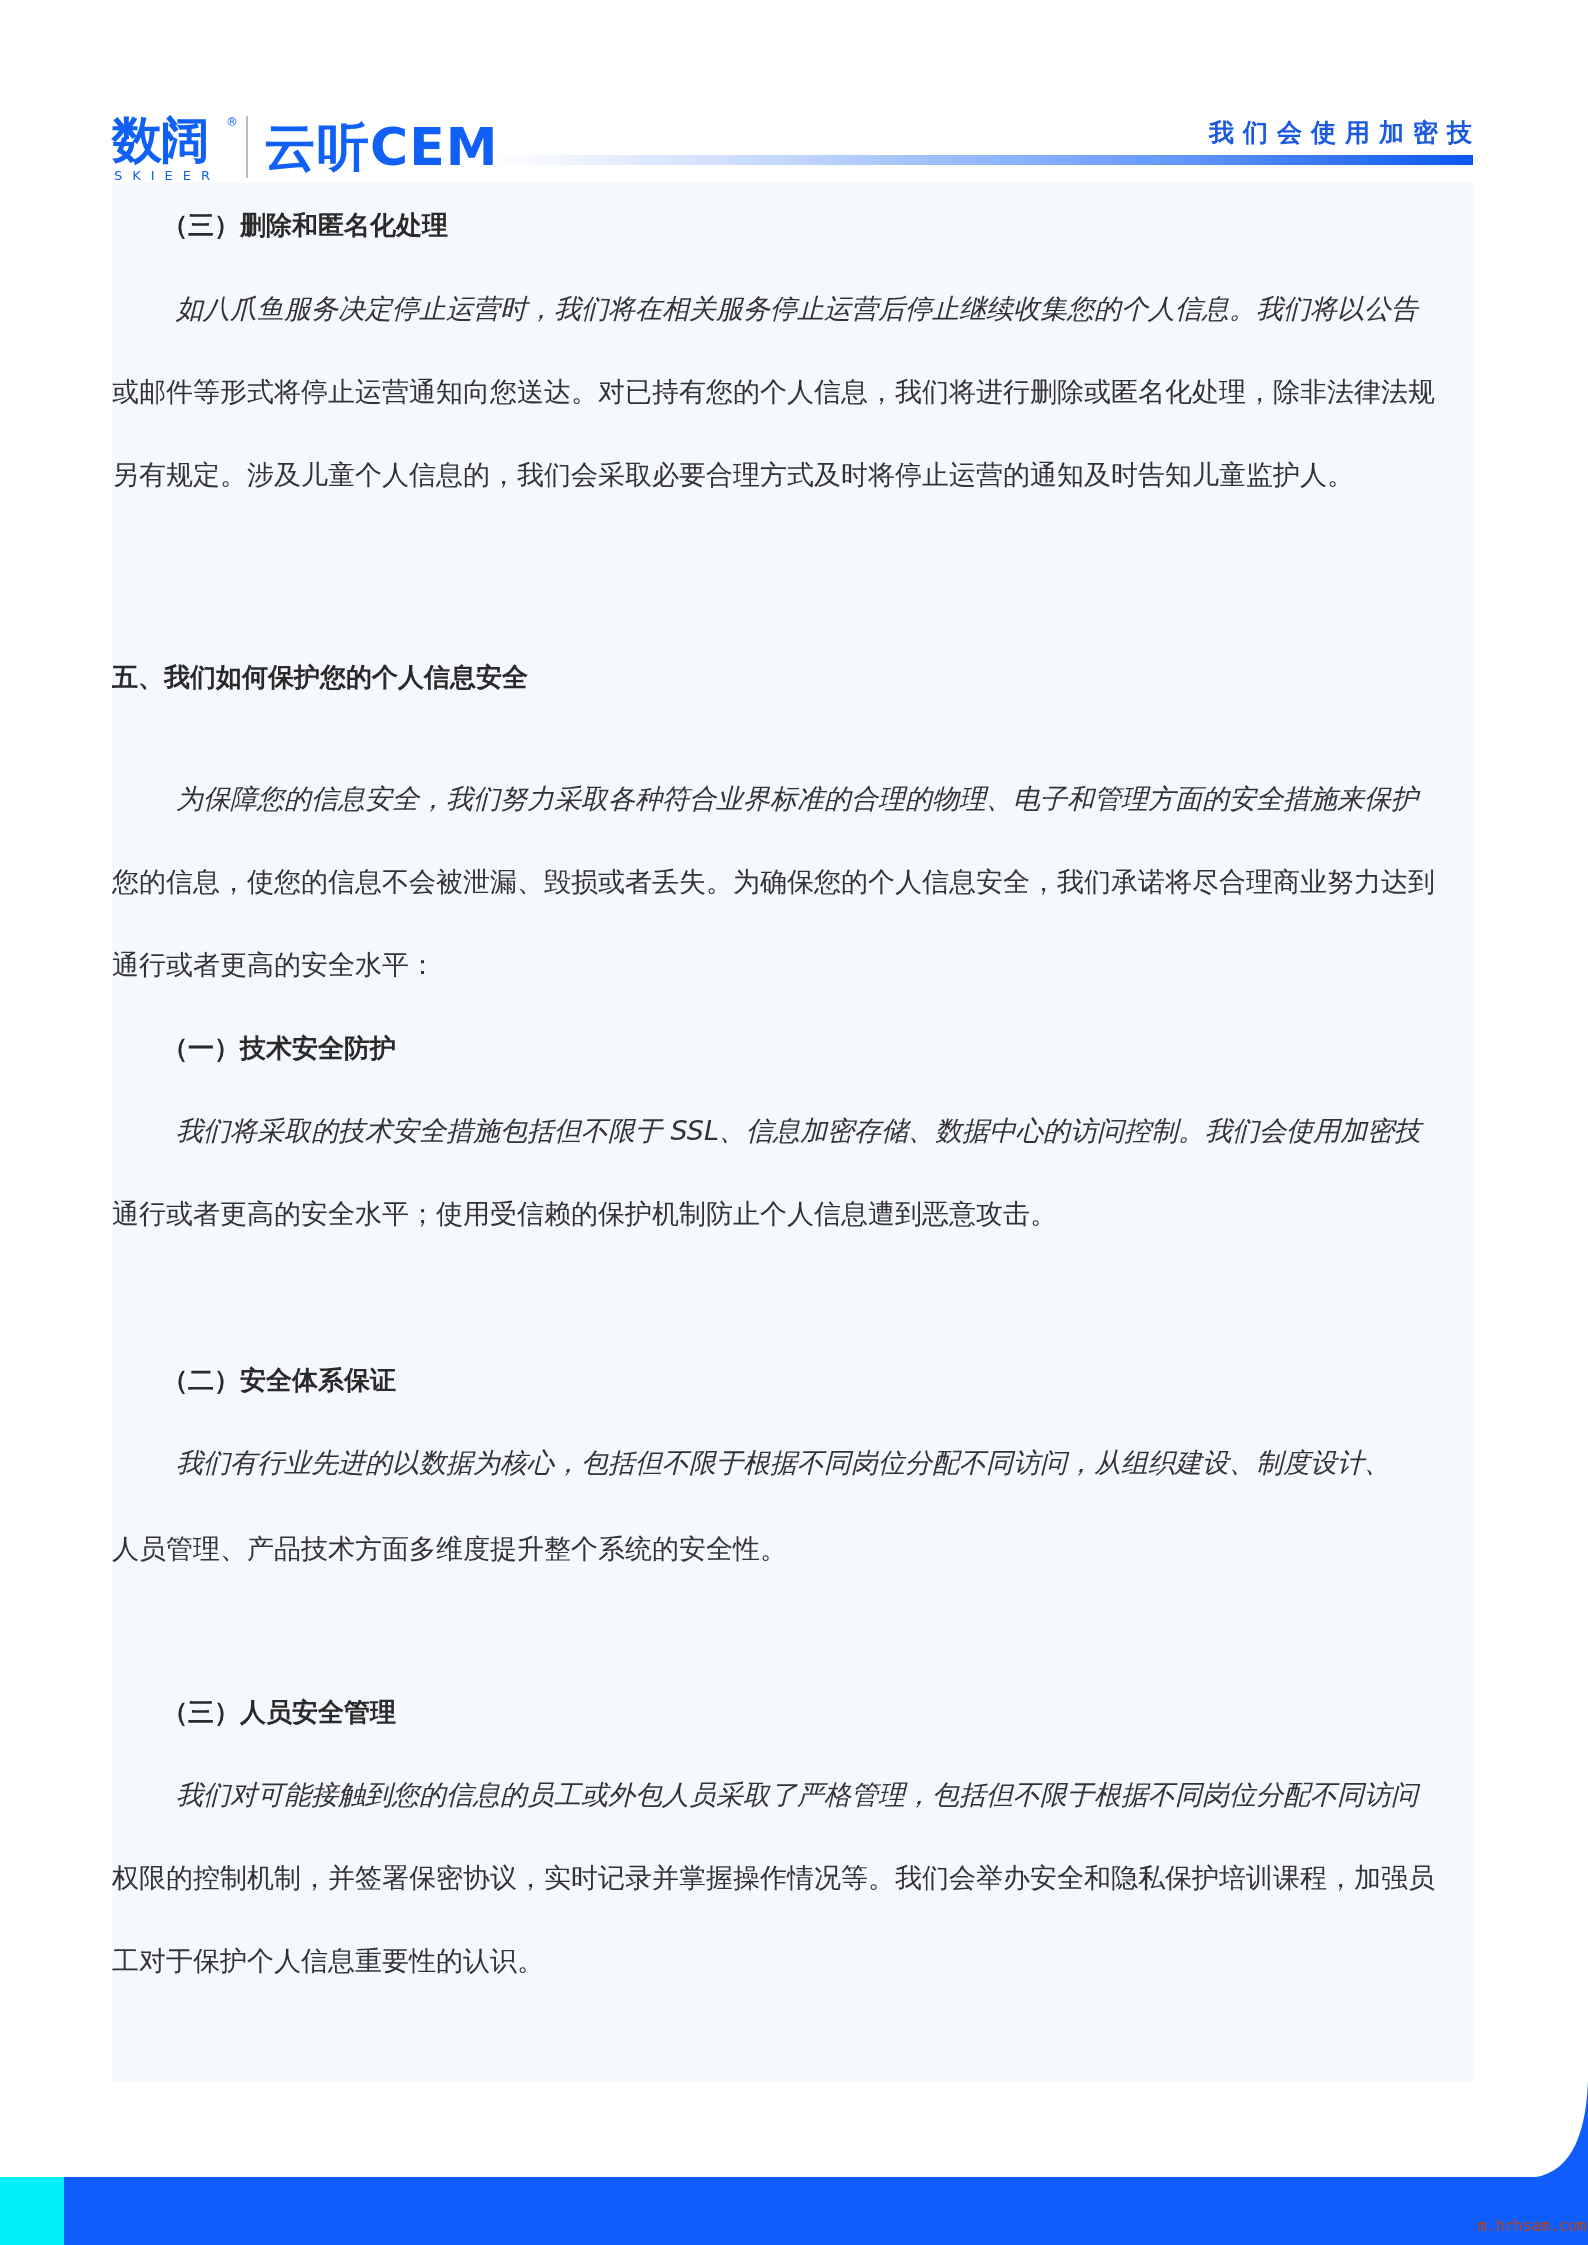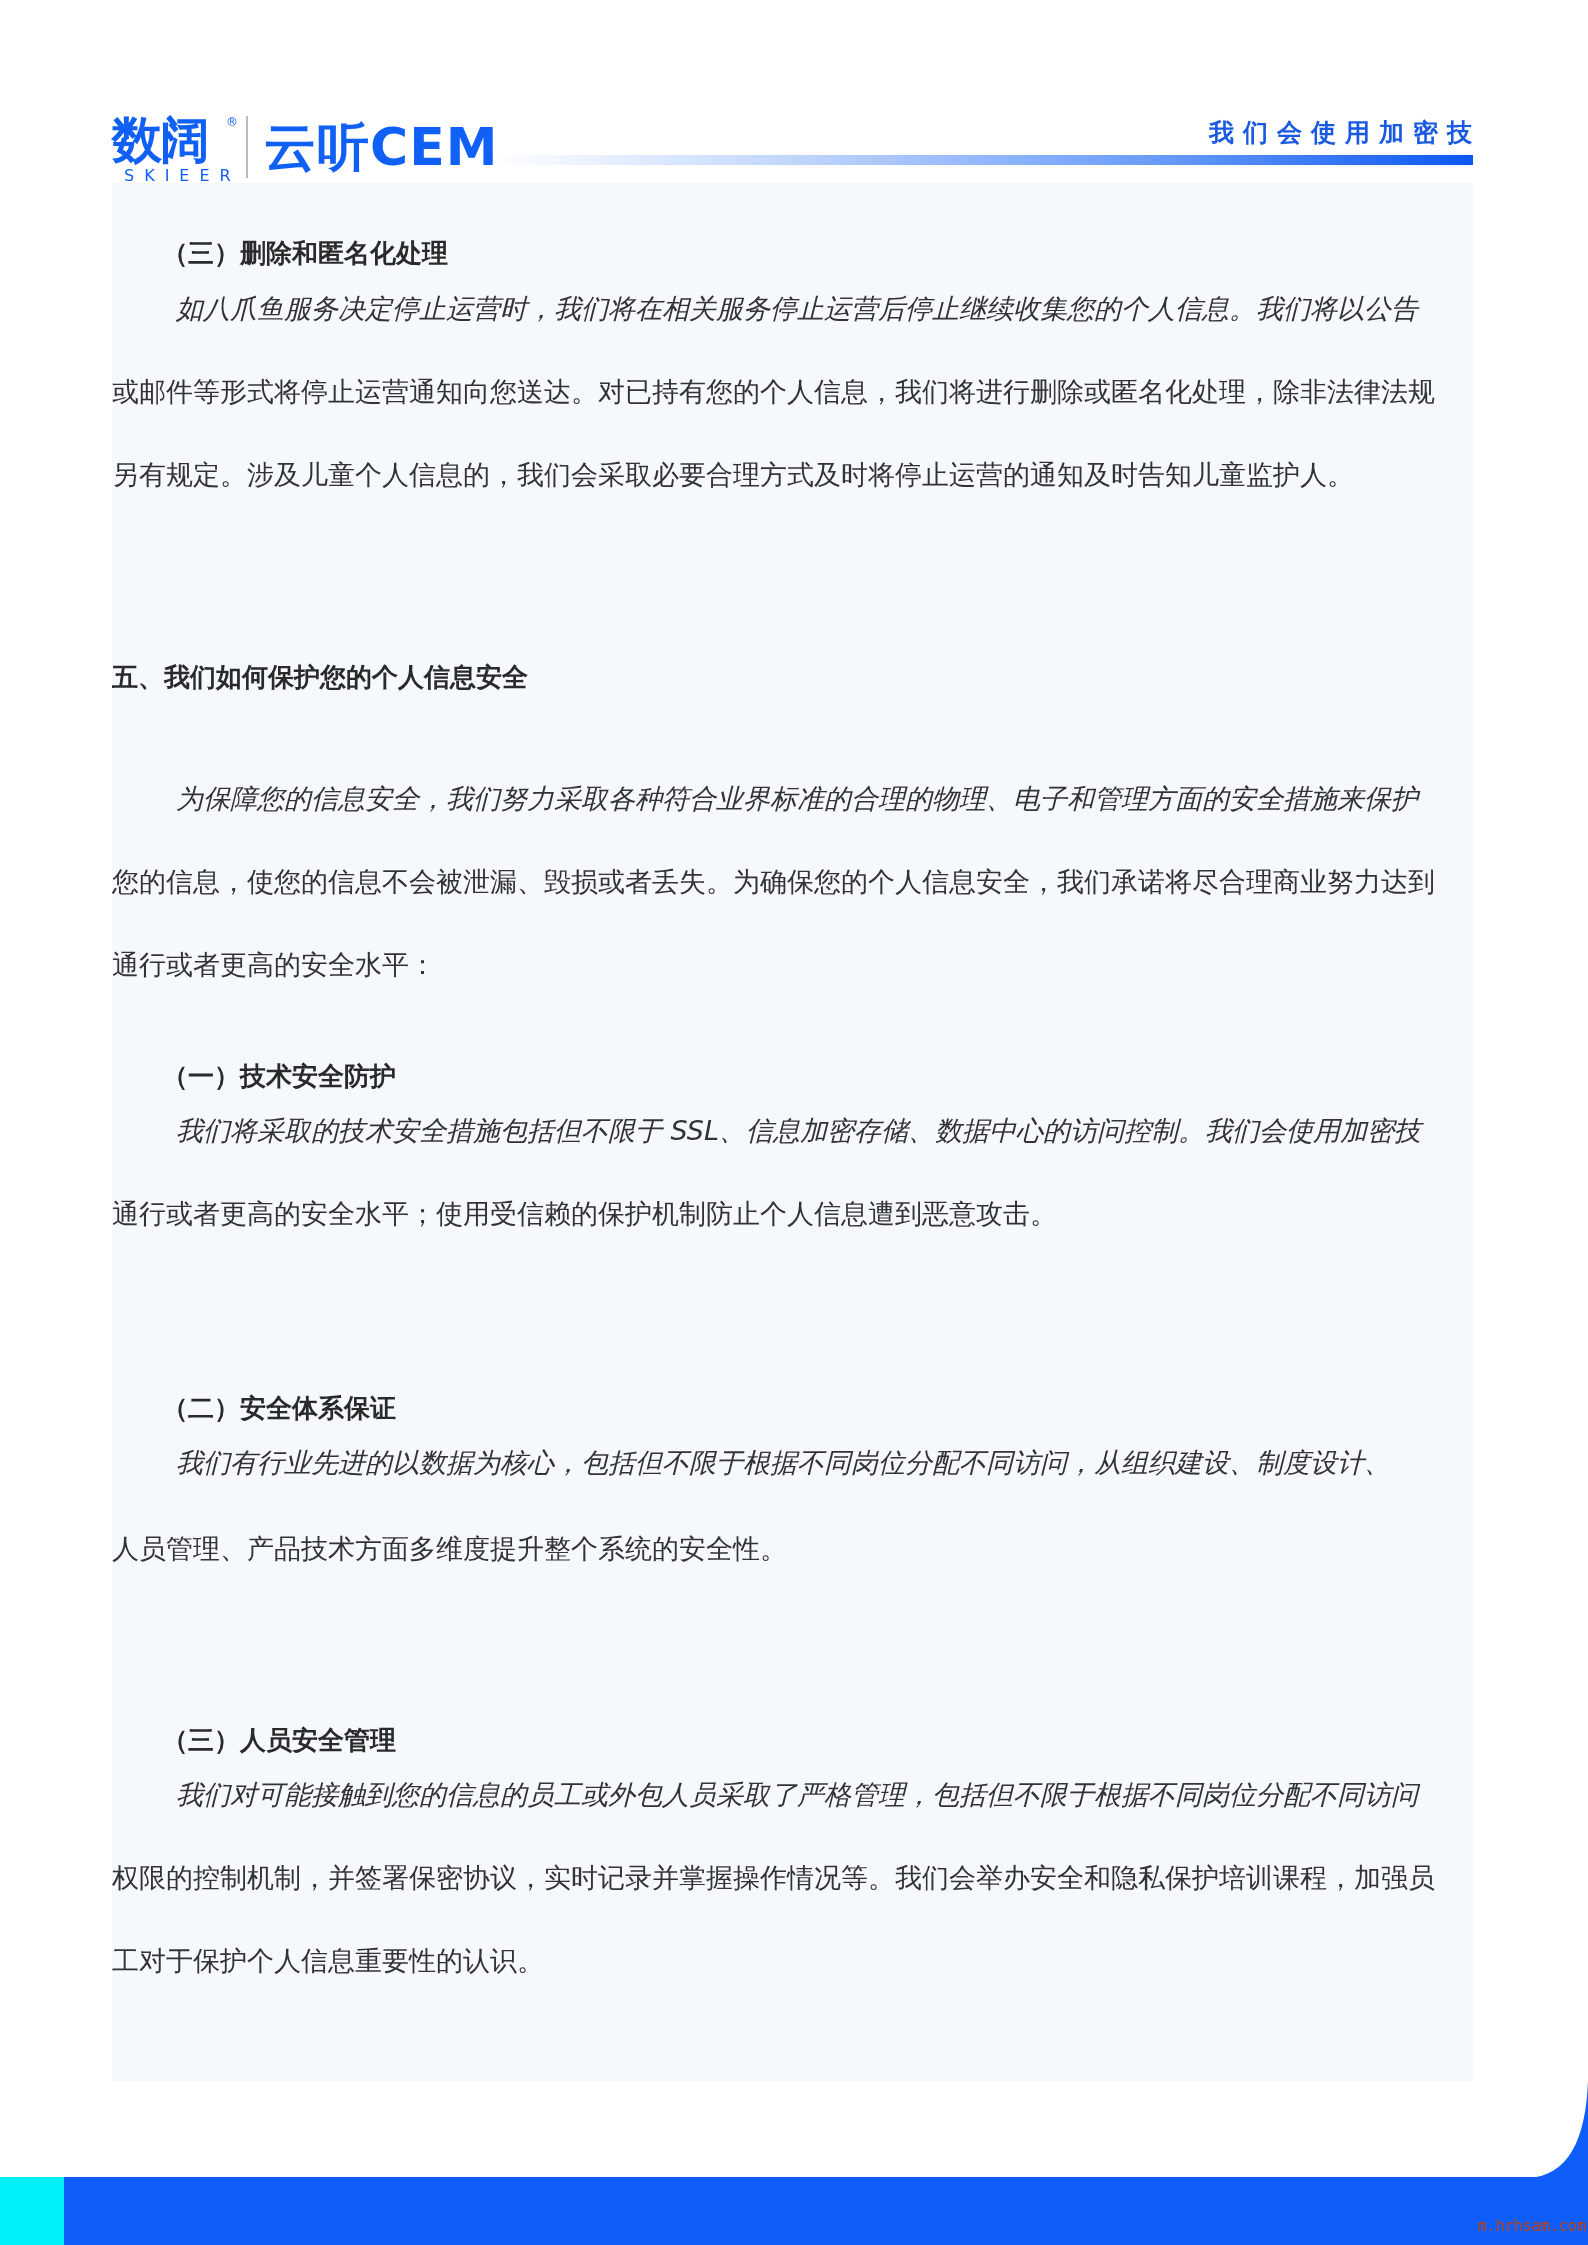--- a/index.html
+++ b/index.html
@@ -47,22 +47,22 @@
     }
     .logo-reg {
       position: absolute;
       left: 114px; top: 4px;
       font-size: 12px;
       color: #1160f5;
       line-height: 12px;
     }
     .logo-skieer-en {
       position: absolute;
-      left: 12px; top: 58px;
-      font-size: 16px;
+      left: 2px; top: 58px;
+      font-size: 13px;
       color: #1160f5;
       letter-spacing: 10px;
       line-height: 12px;
       white-space: nowrap;
     }
     .logo-divider {
       position: absolute;
       left: 134px; top: 4px;
       width: 2px;
       height: 62px;
@@ -116,21 +116,21 @@
       font-size: 27px;
       line-height: 34px;
       color: #333333;
     }
     .heading {
       font-weight: bold;
       color: #2a2a2a;
       font-size: 26px;
       white-space: nowrap;
     }
-    .heading.indent { padding-left: 64px; margin-top: 28px; }
+    .heading.indent { padding-left: 64px; }
     .para-line {
       position: absolute;
       left: 0;
       white-space: nowrap;
       font-size: 27px;
       line-height: 34px;
       color: #333;
     }
     .para-line.indent { left: 64px; font-style: italic; }
 

